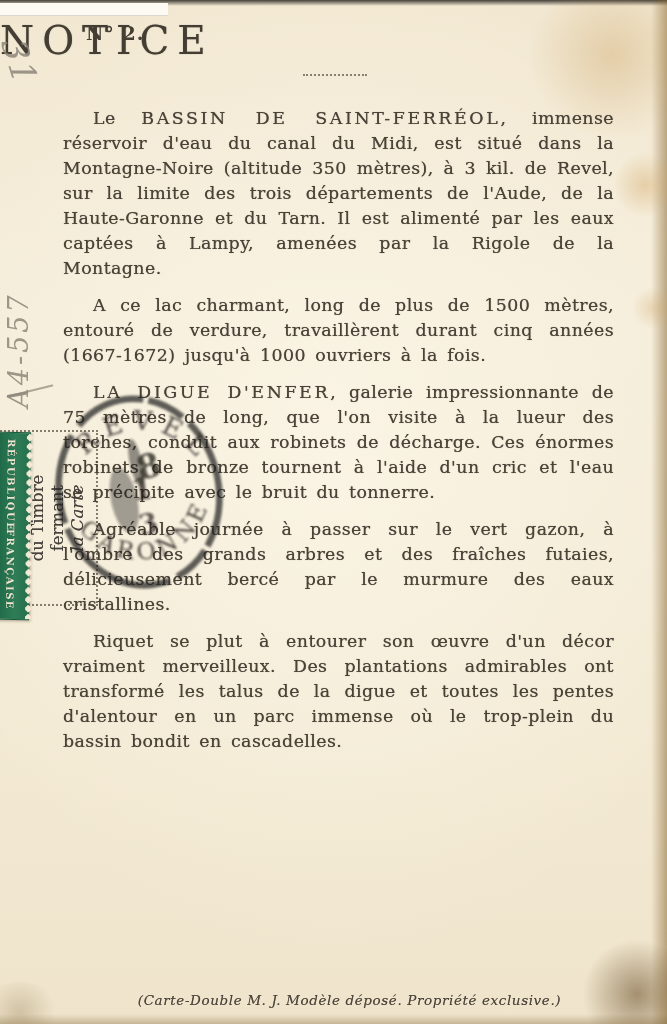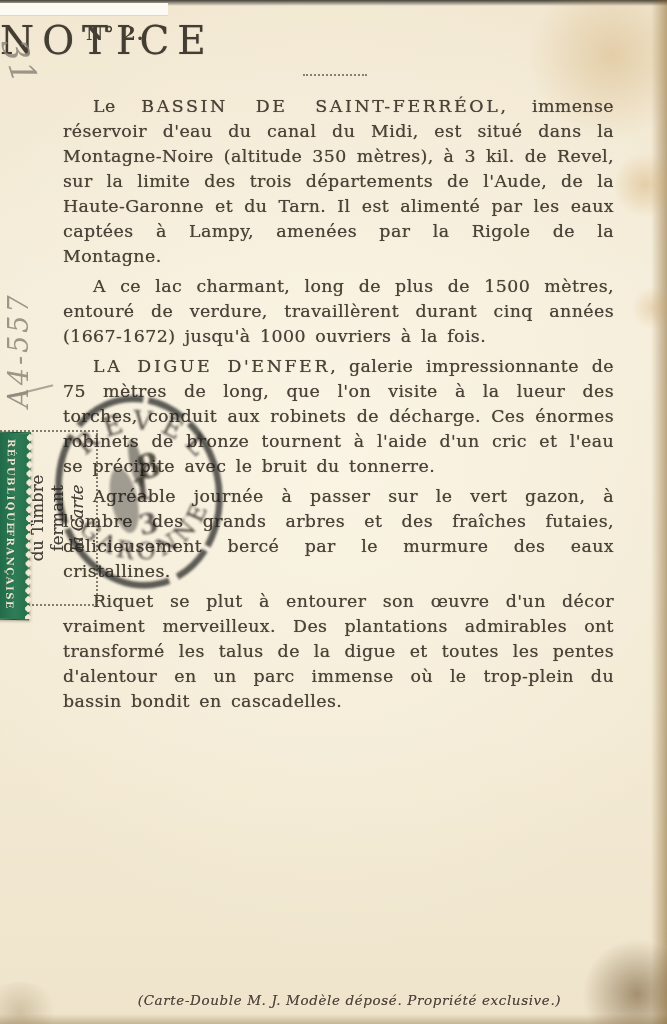--- a/index.html
+++ b/index.html
@@ -36,21 +36,21 @@
   .title{position:absolute;left:0;top:18px;width:100%;text-align:left;
     font-size:39px;letter-spacing:8px;color:#433d33;font-weight:400;
     text-shadow:0 0 1px rgba(67,61,51,.55);}
   .title-divider{position:absolute;left:303px;top:74px;width:64px;height:0;
     border-top:2px dotted #6e6555;opacity:.8;}
   
   .body-text{position:absolute;left:63px;top:94px;width:551px;
     font-size:17.4px;line-height:25px;text-align:justify;
     word-spacing:3.5px;letter-spacing:.4px;
     text-shadow:0 0 .7px rgba(74,66,55,.75);}
-  .body-text p{margin:0 0 5px 0;text-indent:30px;}
+  .body-text p{margin:12px 0 5px 0;text-indent:30px;}
   .caps{letter-spacing:2.6px;}
   .footer-line{position:absolute;left:16px;top:992px;width:100%;text-align:center;
     font-size:13.5px;font-style:italic;color:#4b443a;letter-spacing:.6px;
     text-shadow:0 0 .6px rgba(75,68,58,.6);}
   
   .stamp-box{position:absolute;left:-12px;top:430px;width:106px;height:172px;
     border:2px dotted rgba(95,88,74,.75);}
   .timbre-note{position:absolute;left:-26px;top:487px;width:170px;height:62px;
     transform:rotate(-90deg);text-align:center;
     font-size:16.5px;line-height:20px;color:#45403a;

